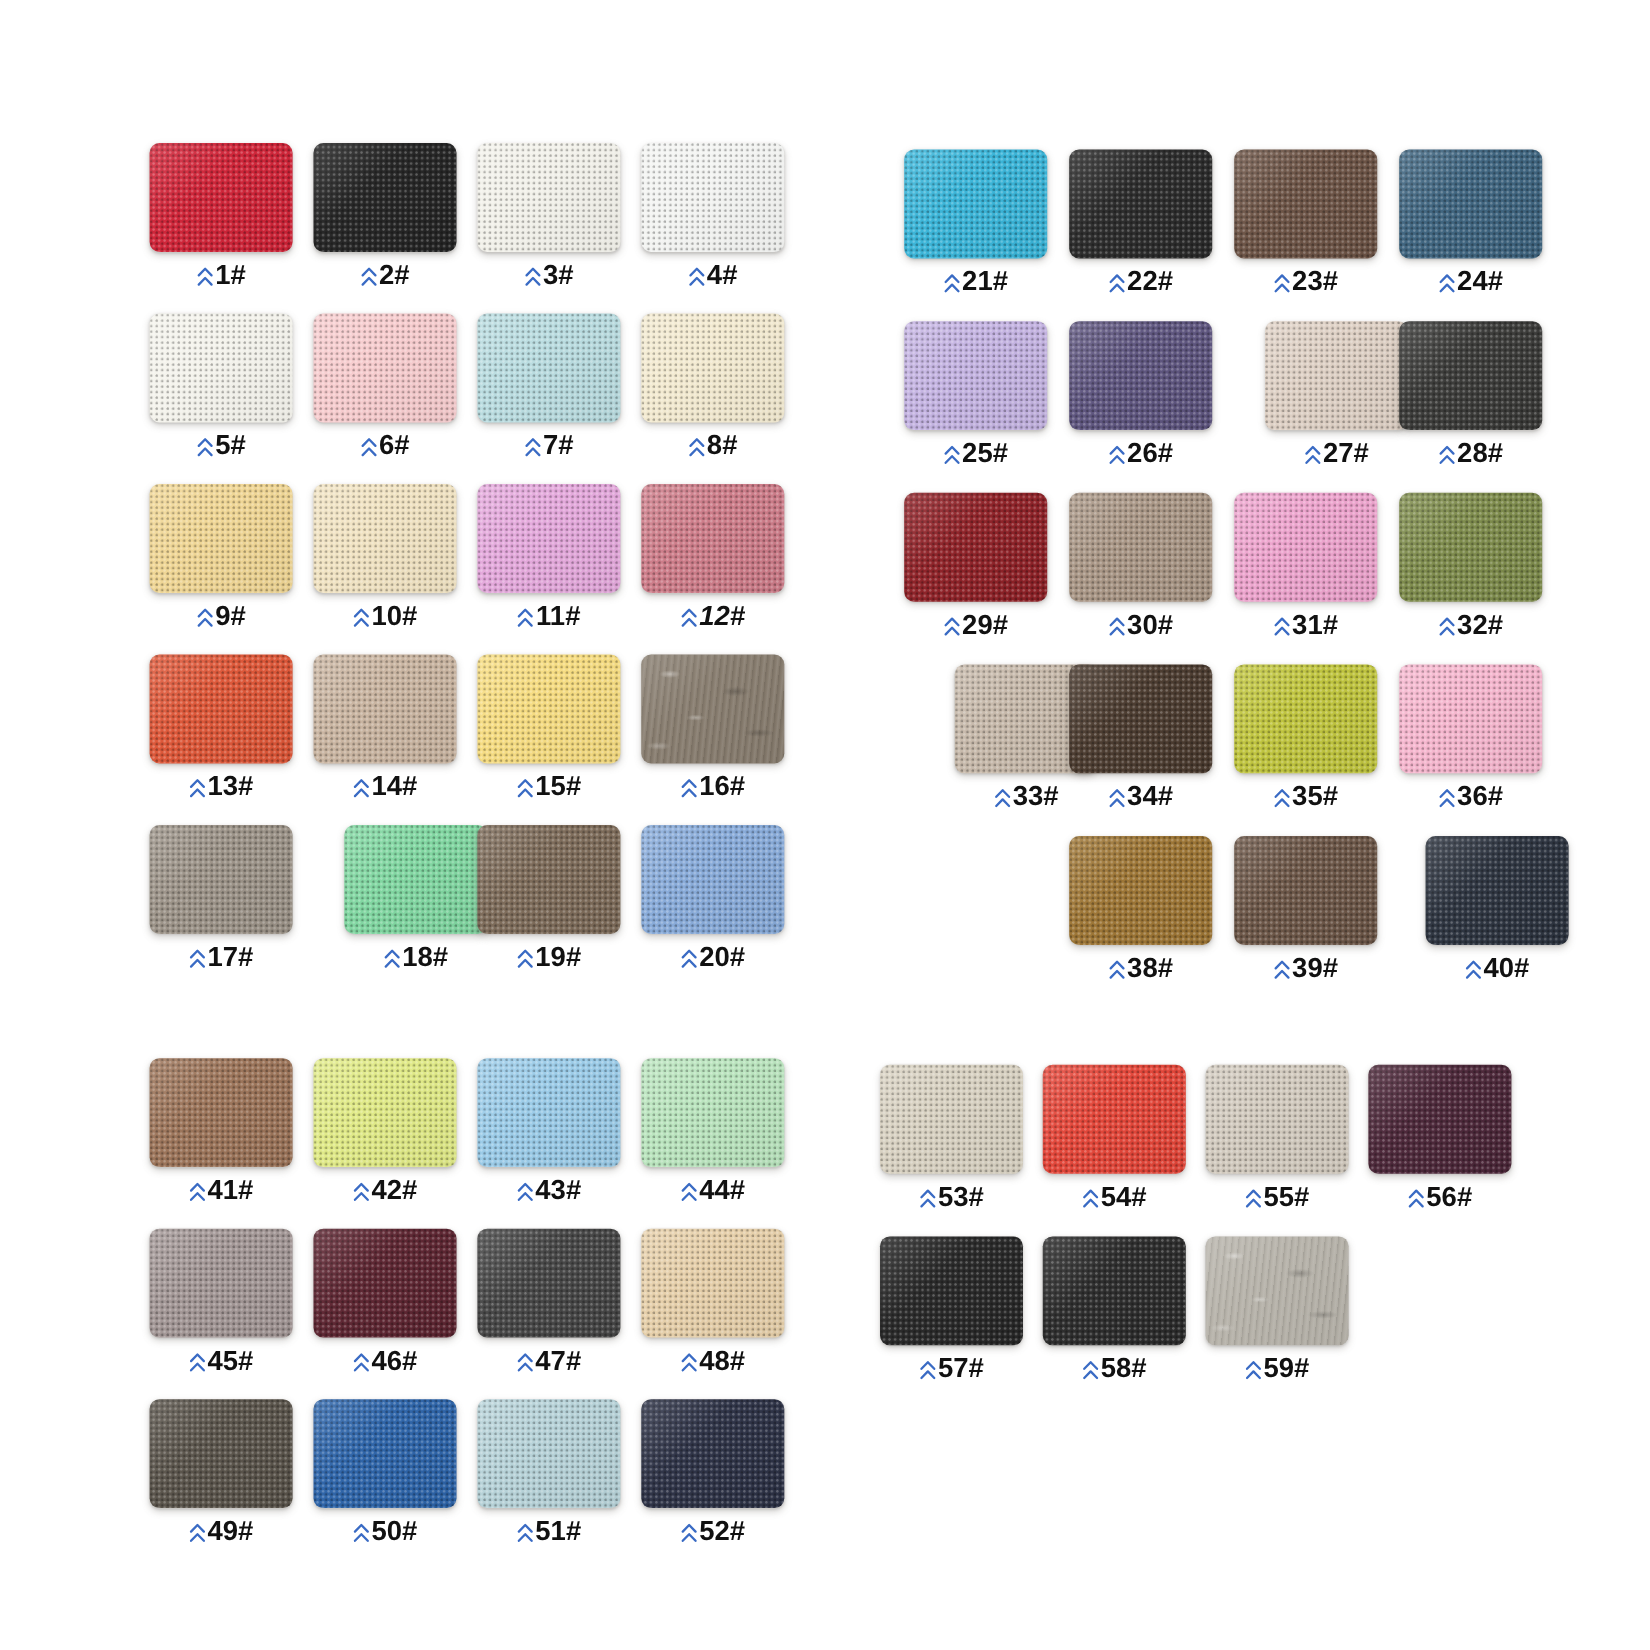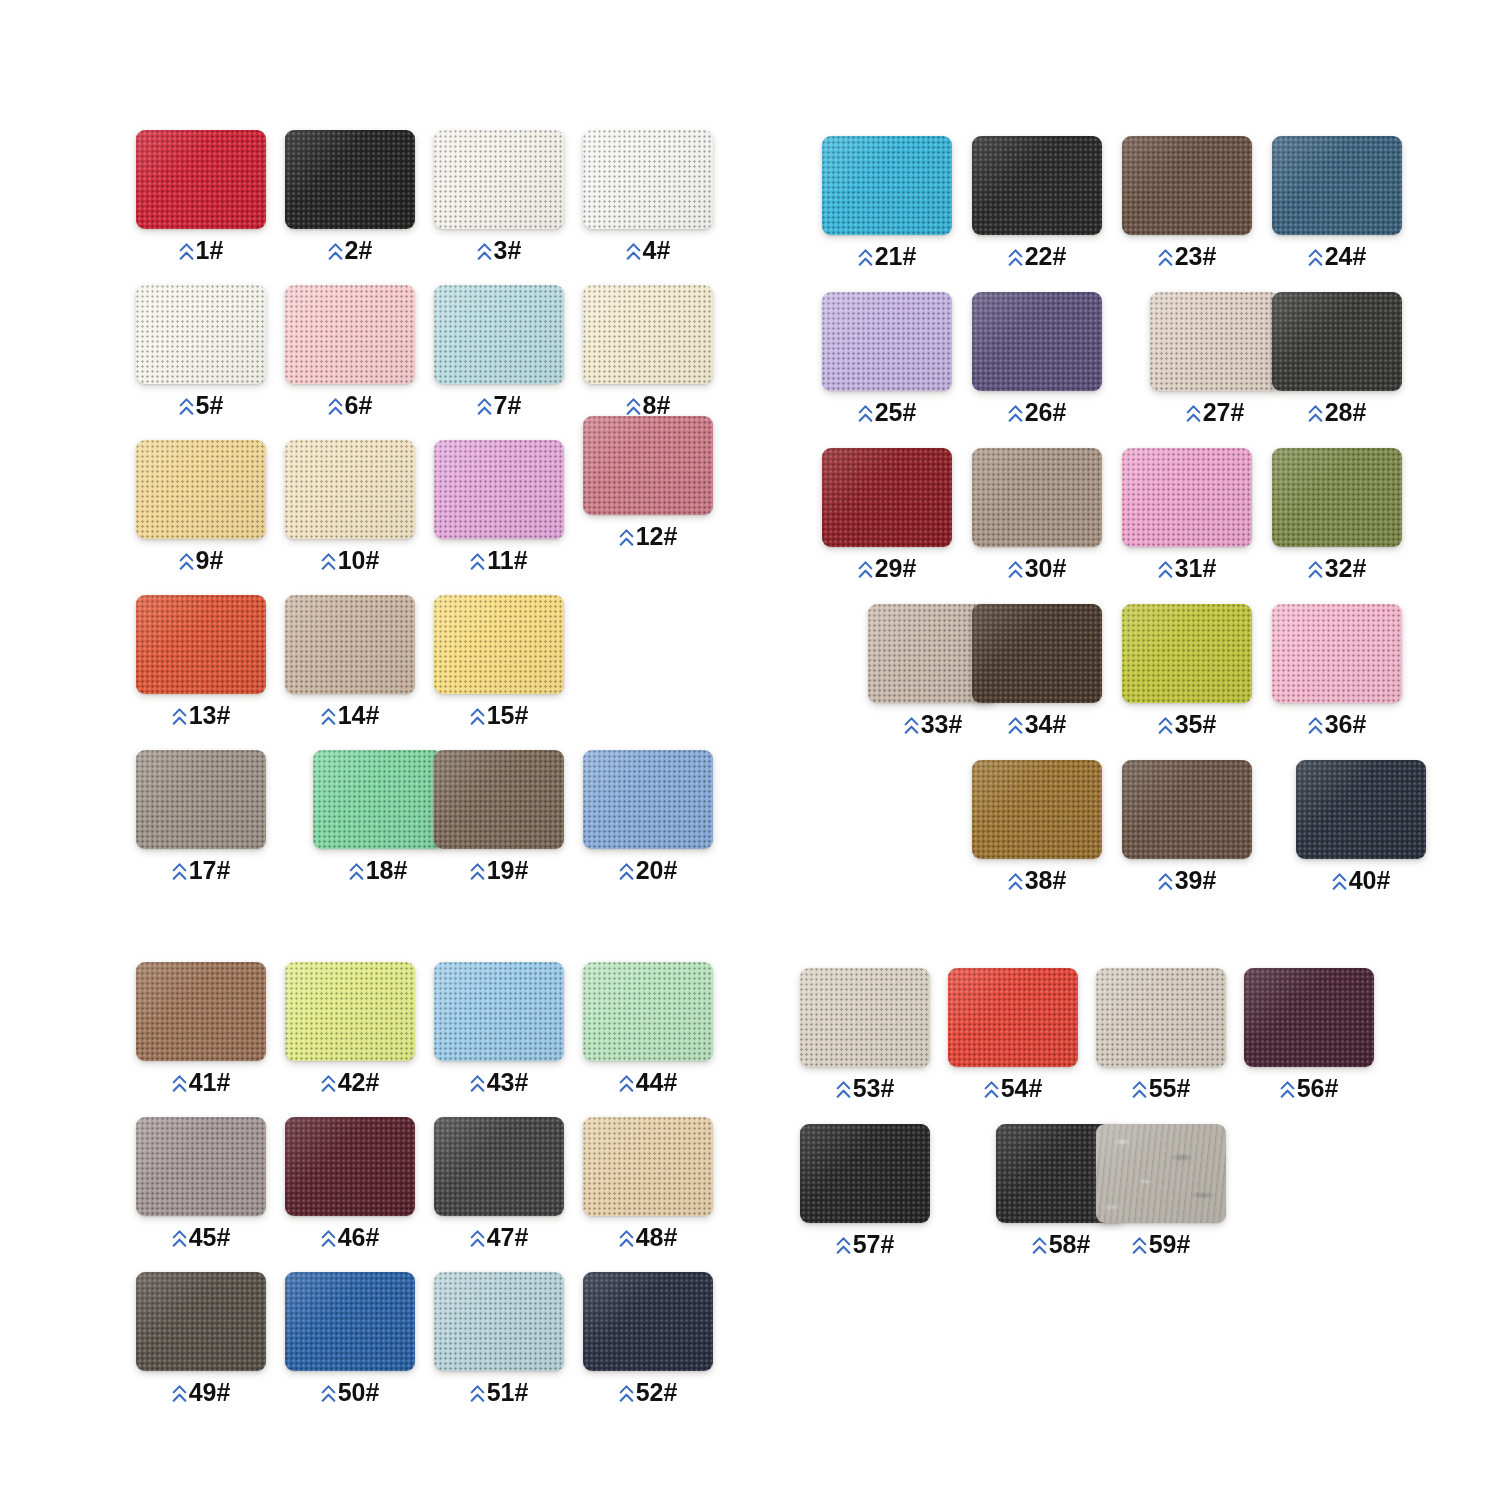--- a/index.html
+++ b/index.html
@@ -280,21 +280,21 @@
       <div class="swatch-label">
         <span class="chev-icon">
           <svg viewBox="0 0 16 22" width="15" height="20" aria-hidden="true">
             <path d="M1.6 9.2 L8 2.6 L14.4 9.2" fill="none" stroke="#3a6bc4" stroke-width="2.3" stroke-linecap="round" stroke-linejoin="round"></path>
             <path d="M1.6 18.4 L8 11.8 L14.4 18.4" fill="none" stroke="#3a6bc4" stroke-width="2.3" stroke-linecap="round" stroke-linejoin="round"></path>
           </svg>
         </span>
         <span class="num">11#</span>
       </div>
     </div>
-    <div class="swatch-cell" style="left: 583px; top: 416px;">
+    <div class="swatch-cell" style="left: 583px; top: 440px; font-style: italic;">
       <div class="swatch-chip" style="background-color: rgb(205, 123, 136);">
         <div class="tex"></div>
         <div class="tex2"></div>
         <div class="sheen"></div>
       </div>
       <div class="swatch-label">
         <span class="chev-icon">
           <svg viewBox="0 0 16 22" width="15" height="20" aria-hidden="true">
             <path d="M1.6 9.2 L8 2.6 L14.4 9.2" fill="none" stroke="#3a6bc4" stroke-width="2.3" stroke-linecap="round" stroke-linejoin="round"></path>
             <path d="M1.6 18.4 L8 11.8 L14.4 18.4" fill="none" stroke="#3a6bc4" stroke-width="2.3" stroke-linecap="round" stroke-linejoin="round"></path>
@@ -344,20 +344,35 @@
       <div class="swatch-label">
         <span class="chev-icon">
           <svg viewBox="0 0 16 22" width="15" height="20" aria-hidden="true">
             <path d="M1.6 9.2 L8 2.6 L14.4 9.2" fill="none" stroke="#3a6bc4" stroke-width="2.3" stroke-linecap="round" stroke-linejoin="round"></path>
             <path d="M1.6 18.4 L8 11.8 L14.4 18.4" fill="none" stroke="#3a6bc4" stroke-width="2.3" stroke-linecap="round" stroke-linejoin="round"></path>
           </svg>
         </span>
         <span class="num">15#</span>
       </div>
     </div>
+    <div class="swatch-cell" style="left: 583px; top: 595px;">
+      <div class="swatch-chip heather" style="background-color: rgb(133, 122, 108);">
+        <div class="tex"></div>
+        <div class="sheen"></div>
+      </div>
+      <div class="swatch-label">
+        <span class="chev-icon">
+          <svg viewBox="0 0 16 22" width="15" height="20" aria-hidden="true">
+            <path d="M1.6 9.2 L8 2.6 L14.4 9.2" fill="none" stroke="#3a6bc4" stroke-width="2.3" stroke-linecap="round" stroke-linejoin="round"></path>
+            <path d="M1.6 18.4 L8 11.8 L14.4 18.4" fill="none" stroke="#3a6bc4" stroke-width="2.3" stroke-linecap="round" stroke-linejoin="round"></path>
+          </svg>
+        </span>
+        <span class="num">16#</span>
+      </div>
+    </div>
     <div class="swatch-cell" style="left: 136px; top: 750px;">
       <div class="swatch-chip" style="background-color: rgb(155, 146, 135);">
         <div class="tex"></div>
         <div class="tex2"></div>
         <div class="sheen"></div>
       </div>
       <div class="swatch-label">
         <span class="chev-icon">
           <svg viewBox="0 0 16 22" width="15" height="20" aria-hidden="true">
             <path d="M1.6 9.2 L8 2.6 L14.4 9.2" fill="none" stroke="#3a6bc4" stroke-width="2.3" stroke-linecap="round" stroke-linejoin="round"></path>
@@ -984,21 +999,21 @@
       <div class="swatch-label">
         <span class="chev-icon">
           <svg viewBox="0 0 16 22" width="15" height="20" aria-hidden="true">
             <path d="M1.6 9.2 L8 2.6 L14.4 9.2" fill="none" stroke="#3a6bc4" stroke-width="2.3" stroke-linecap="round" stroke-linejoin="round"></path>
             <path d="M1.6 18.4 L8 11.8 L14.4 18.4" fill="none" stroke="#3a6bc4" stroke-width="2.3" stroke-linecap="round" stroke-linejoin="round"></path>
           </svg>
         </span>
         <span class="num">57#</span>
       </div>
     </div>
-    <div class="swatch-cell" style="left: 948px; top: 1124px; margin-left: 48px;">
+    <div class="swatch-cell" style="left: 948px; top: 1124px;">
       <div class="swatch-chip" style="background-color: rgb(43, 43, 43);">
         <div class="tex"></div>
         <div class="tex2"></div>
         <div class="sheen"></div>
       </div>
       <div class="swatch-label">
         <span class="chev-icon">
           <svg viewBox="0 0 16 22" width="15" height="20" aria-hidden="true">
             <path d="M1.6 9.2 L8 2.6 L14.4 9.2" fill="none" stroke="#3a6bc4" stroke-width="2.3" stroke-linecap="round" stroke-linejoin="round"></path>
             <path d="M1.6 18.4 L8 11.8 L14.4 18.4" fill="none" stroke="#3a6bc4" stroke-width="2.3" stroke-linecap="round" stroke-linejoin="round"></path>

